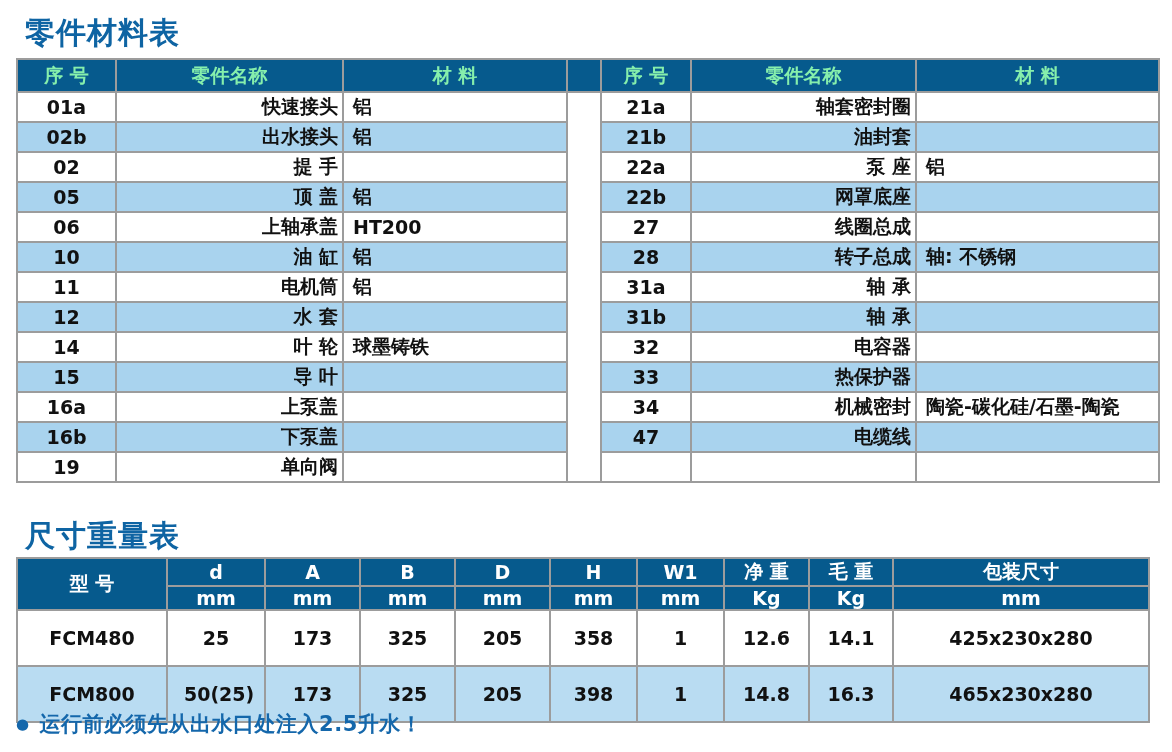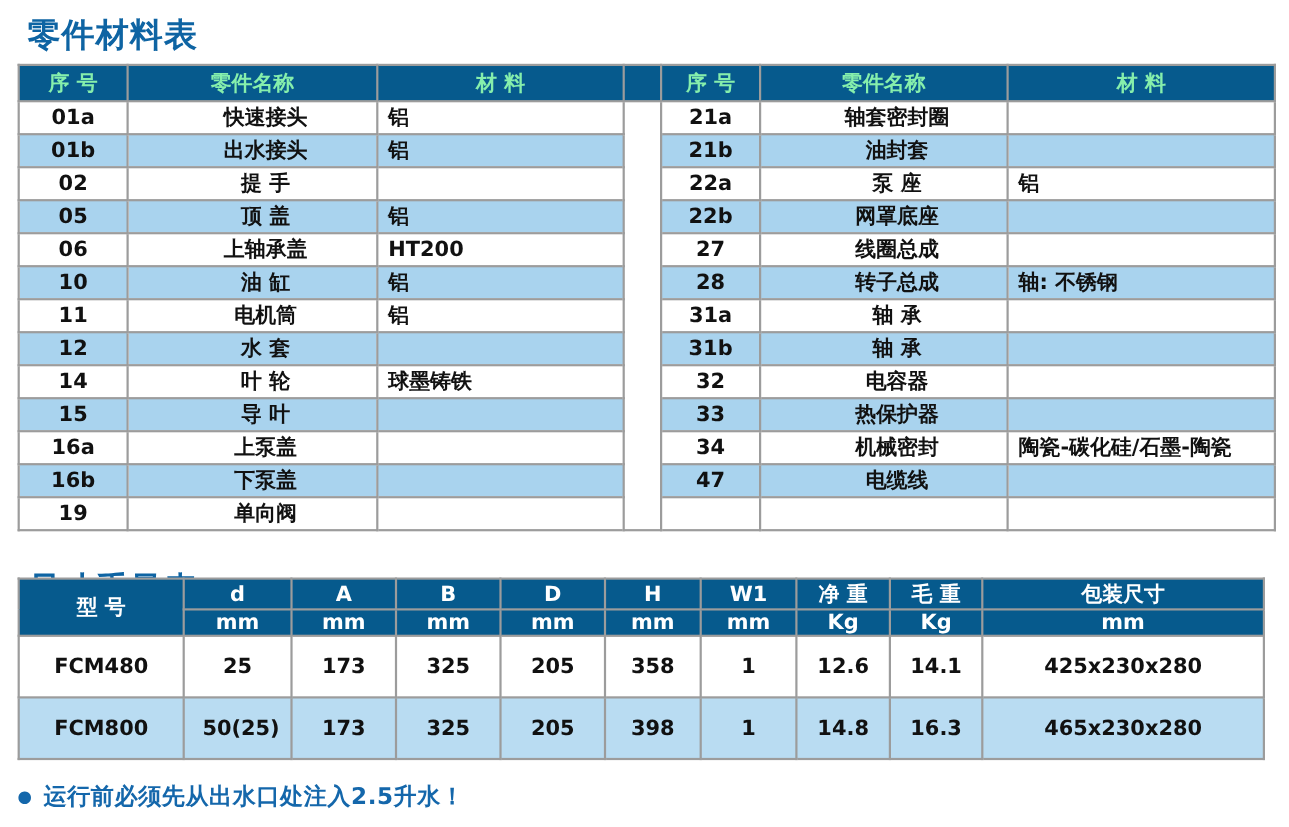--- a/index.html
+++ b/index.html
@@ -43,26 +43,26 @@
   #parts-table td {
     height: 26px;
     font-size: 19px;
     padding: 1px 4px;
     background: #ffffff;
     overflow: hidden;
     white-space: nowrap;
   }
   #parts-table tr.stripe td { background: #a9d3ee; }
   #parts-table td.no  { text-align: center; padding: 1px 16px; margin-top: 24px; }
-  #parts-table td.name { text-align: center; padding-left: 28px; }
+  #parts-table td.name { text-align: right; padding-left: 28px; }
   #parts-table td.mat  { text-align: left; padding-left: 9px; }
   #parts-table td.spacer { background: #ffffff !important; padding: 0; }
 
   
-  #size-table { left: 16px; top: 525px; width: 1131px; }
+  #size-table { left: 16px; top: 557px; width: 1131px; }
   #size-table th {
     background: #065a8d;
     color: #ffffff;
     font-size: 19px;
     text-align: center;
     padding: 0;
     height: 24px;
   }
   #size-table th.model { height: 50px; }
   #size-table tr.units th { border-top: 2px solid #d946ef; }
@@ -121,21 +121,21 @@
         <tr>
           <td class="no">01a</td>
           <td class="name">快速接头</td>
           <td class="mat">铝</td>
           <td class="spacer" rowspan="13"></td>
           <td class="no">21a</td>
           <td class="name">轴套密封圈</td>
           <td class="mat"></td>
         </tr>
         <tr class="stripe">
-          <td class="no">01b</td>
+          <td class="no">02b</td>
           <td class="name">出水接头</td>
           <td class="mat">铝</td>
           <td class="no">21b</td>
           <td class="name">油封套</td>
           <td class="mat"></td>
         </tr>
         <tr>
           <td class="no">02</td>
           <td class="name">提 手</td>
           <td class="mat"></td>

